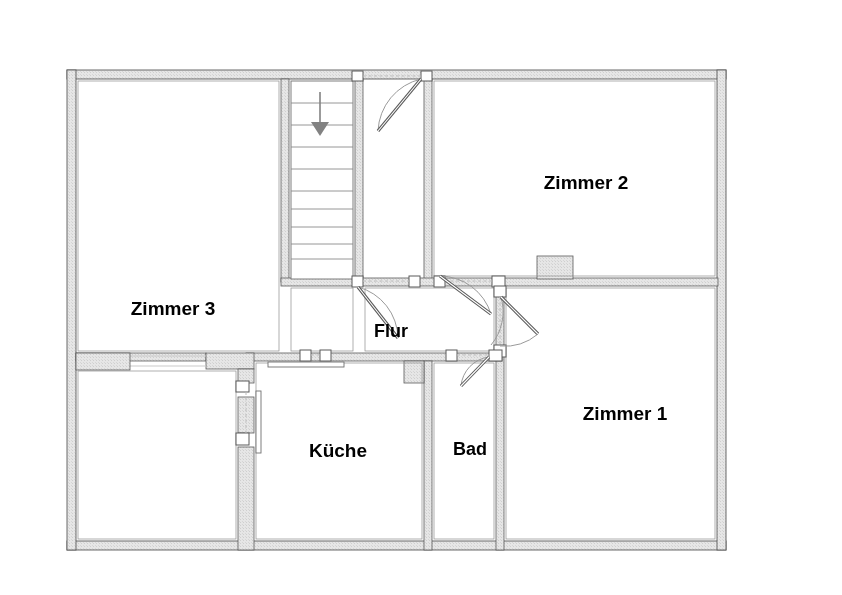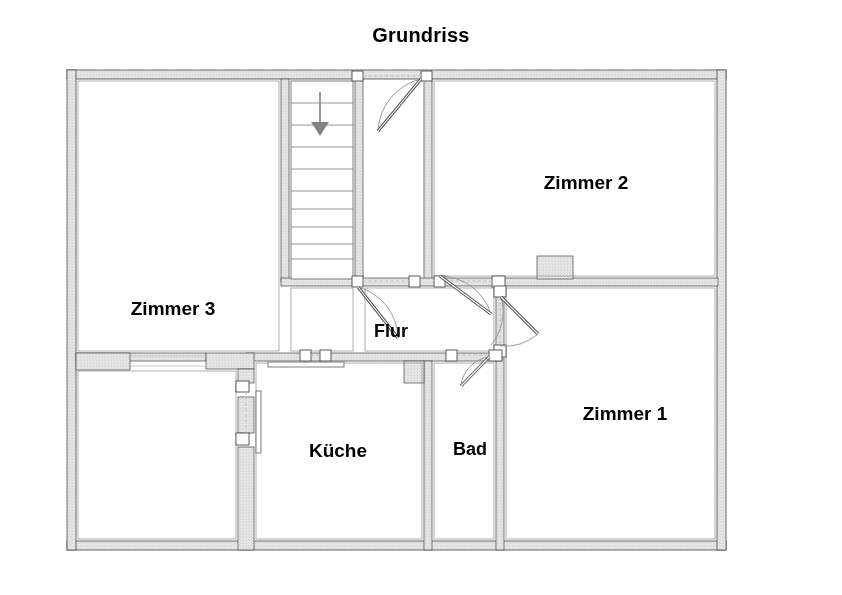--- a/index.html
+++ b/index.html
@@ -46,21 +46,20 @@
     fill: #000000;
   }
   .label-lg { font-size: 19px; }
   .label-md { font-size: 18px; }
 </style>
 </head>
 <body>
 
 <div id="floorplan-root">
 
-  <div id="plan-title">Grundriss</div>
 
   <svg id="plan-svg" viewBox="0 0 842 595">
 
     <defs>
       <pattern id="wallHatch" patternUnits="userSpaceOnUse" width="3" height="3">
         <rect width="3" height="3" fill="#e6e6e6"></rect>
         <rect width="1" height="1" fill="#cfcfcf"></rect>
         <rect x="2" y="2" width="1" height="1" fill="#d6d6d6"></rect>
       </pattern>
     </defs>

